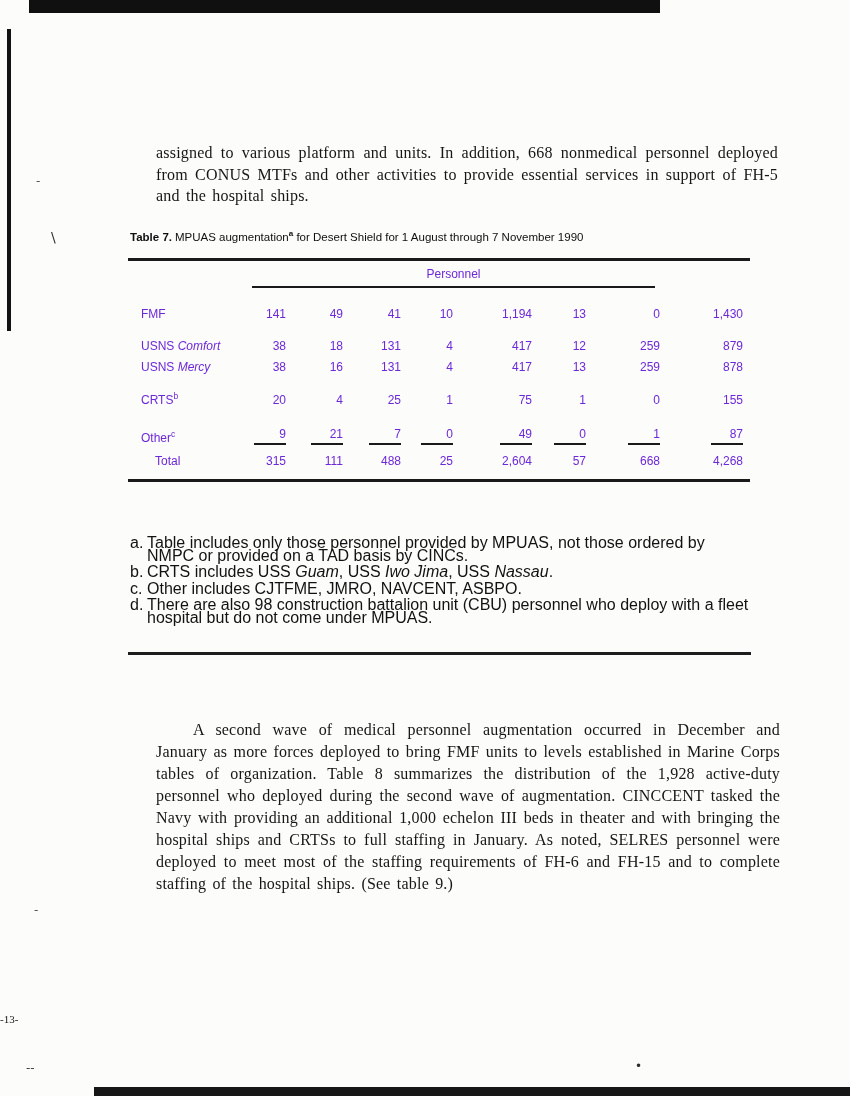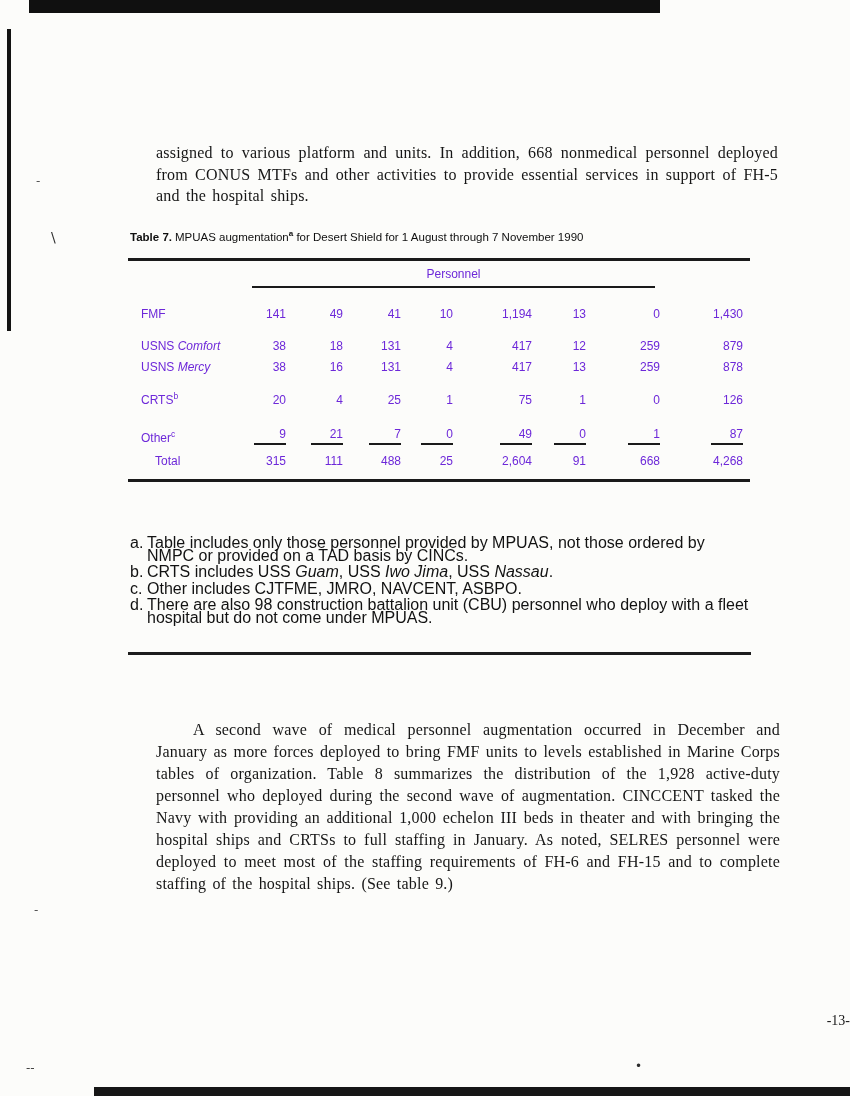--- a/index.html
+++ b/index.html
@@ -66,21 +66,21 @@
   #footnotes {
     position:absolute; top:536px; left:130px; width:624px;
     font-family:"Liberation Sans", sans-serif; font-size:16px; line-height:13.2px; color:#121212;
   }
   .fn { padding-left:17px; text-indent:-17px; margin-bottom:3px; }
   .fn .mk { display:inline-block; width:17px; text-indent:0; }
   .fn i { font-style:italic; }
 
   .rule-bottom { position:absolute; top:652px; left:128px; width:623px; height:3px; background:#1d1d1d; }
 
-  #pagenum { position:absolute; top:1013px; left:0; width:850px; text-align:right; font-size:14px; color:#161616; }
+  #pagenum { position:absolute; top:1013px; left:0; width:850px; text-align:left; font-size:11px; color:#161616; }
 </style>
 </head>
 <body>
 
 <div id="page">
 
   <div class="bar-top"></div>
   <div class="line-left"></div>
   <div class="bar-bottom"></div>
   <span id="mark-left" class="mark">\</span>
@@ -150,41 +150,41 @@
       </tr>
       <tr class="crts">
         <td class="plat"><span>CRTS</span><i></i><sup>b</sup></td>
         <td class="num">20</td>
         <td class="num">4</td>
         <td class="num">25</td>
         <td class="num">1</td>
         <td class="num">75</td>
         <td class="num">1</td>
         <td class="num">0</td>
-        <td class="num"><span>126</span><sup></sup></td>
+        <td class="num"><span>155</span><sup></sup></td>
       </tr>
       <tr class="other">
         <td class="plat"><span>Other</span><i></i><sup>c</sup></td>
         <td class="num"><span class="ul">9</span></td>
         <td class="num"><span class="ul">21</span></td>
         <td class="num"><span class="ul">7</span></td>
         <td class="num"><span class="ul">0</span></td>
         <td class="num"><span class="ul">49</span></td>
         <td class="num"><span class="ul">0</span></td>
         <td class="num"><span class="ul">1</span></td>
         <td class="num"><span class="ul"><span>87</span><sup></sup></span></td>
       </tr>
       <tr class="totalrow">
         <td class="plat">Total</td>
         <td class="num">315</td>
         <td class="num">111</td>
         <td class="num">488</td>
         <td class="num">25</td>
         <td class="num">2,604</td>
-        <td class="num">91</td>
+        <td class="num">57</td>
         <td class="num">668</td>
         <td class="num">4,268</td>
       </tr>
     </tbody>
   </table>
 
   <div id="footnotes">
     <div class="fn"><span class="mk">a.</span><span>Table includes only those personnel provided by MPUAS, not those ordered by NMPC or provided on a TAD basis by CINCs.</span></div>
     <div class="fn"><span class="mk">b.</span><span>CRTS includes USS </span><i>Guam</i><span>, USS </span><i>Iwo Jima</i><span>, USS </span><i>Nassau</i><span>.</span></div>
     <div class="fn"><span class="mk">c.</span><span>Other includes CJTFME, JMRO, NAVCENT, ASBPO.</span></div>

